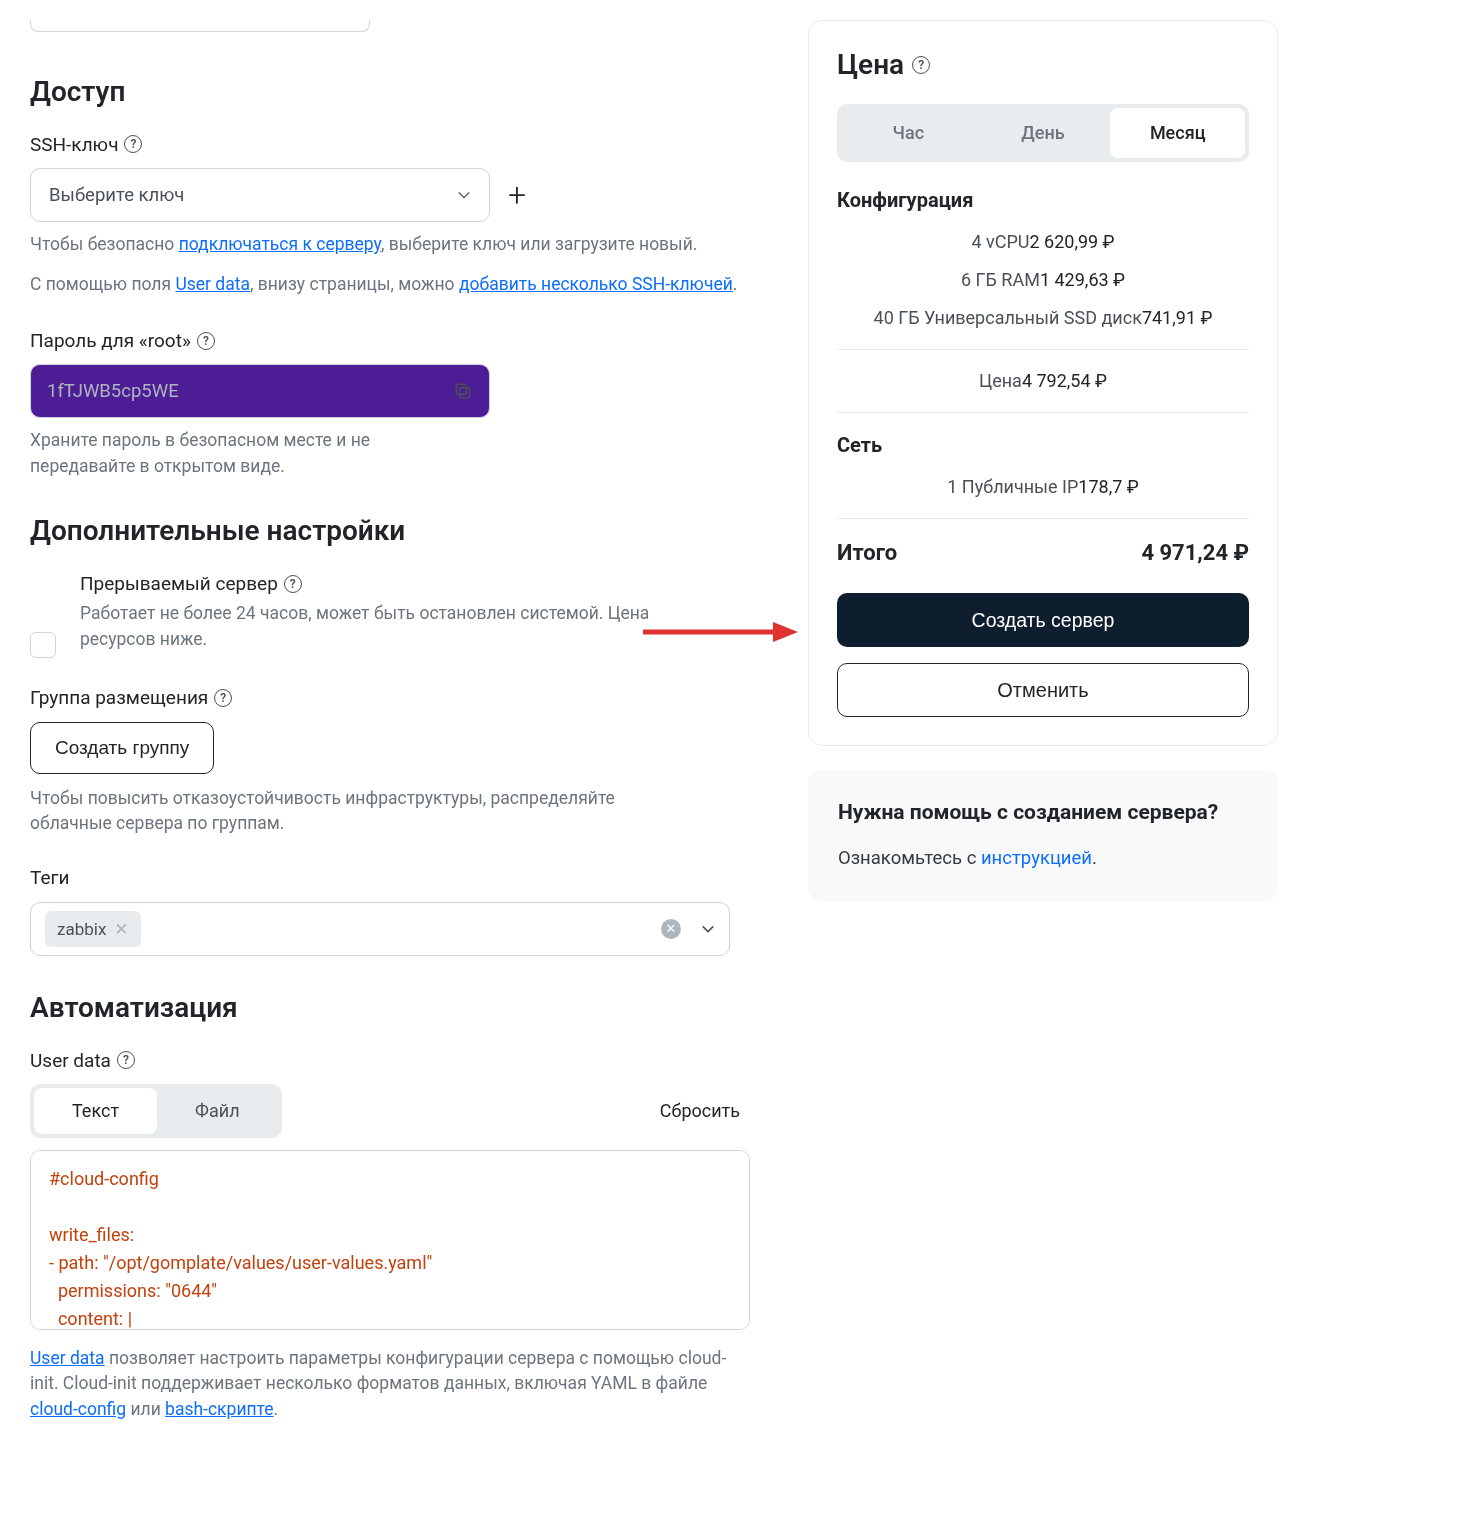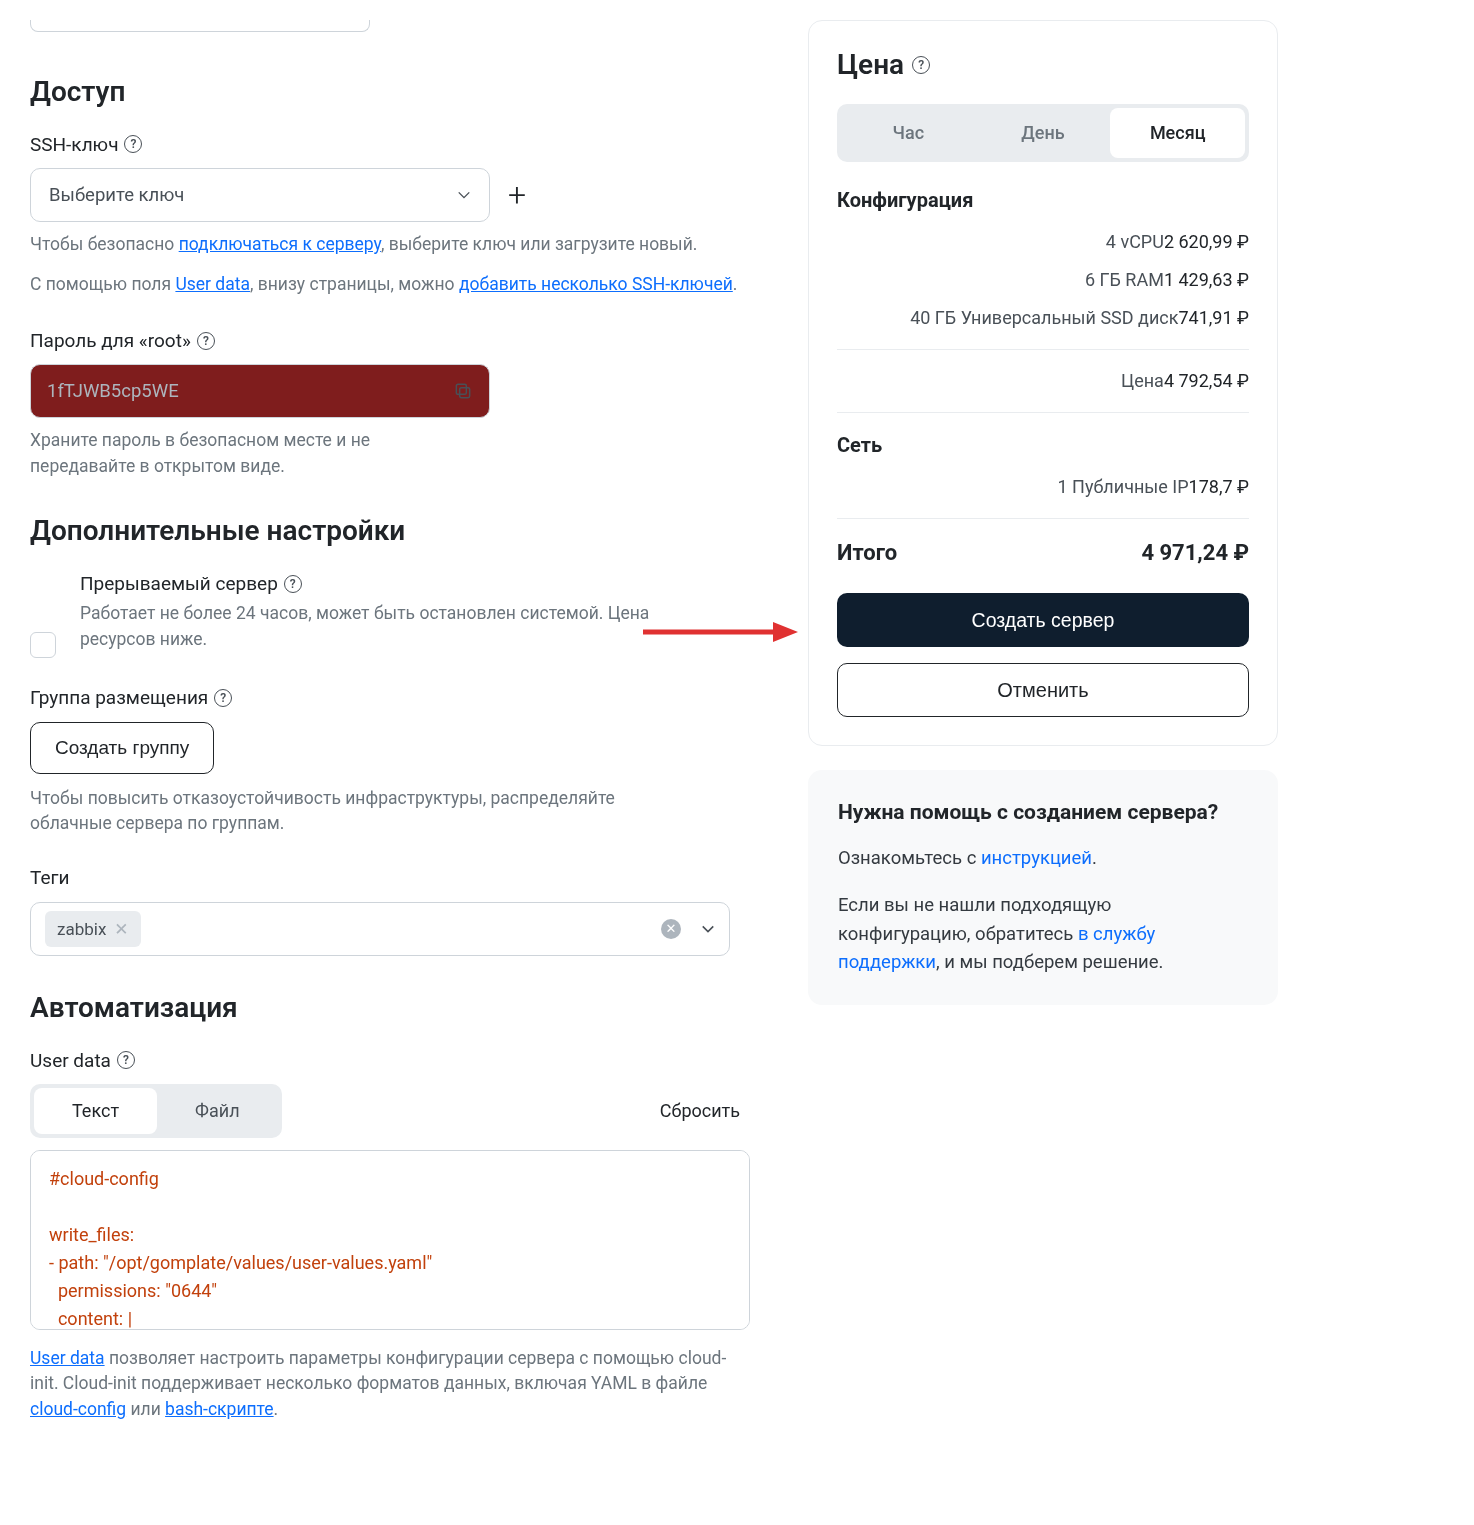--- a/index.html
+++ b/index.html
@@ -11,21 +11,21 @@
 h2.section { font-size: 28px; font-weight: 600; color: #212529; margin: 32px 0 18px 0; }
 .label-row { display: flex; align-items: center; gap: 6px; margin-bottom: 10px; font-size: 19px; color: #212529; }
 .help-icon { display:inline-flex; align-items:center; justify-content:center; width:18px; height:18px; border:1.5px solid #495057; border-radius:50%; font-size:12px; color:#495057; font-weight:600; line-height:1; }
 .select-row { display:flex; align-items:center; gap:18px; margin-bottom:10px; }
 .dropdown { display:flex; align-items:center; justify-content:space-between; width:460px; height:54px; padding:16px 18px; border:1px solid #ced4da; border-radius:10px; color:#495057; background:#fff; cursor:pointer; }
 .chevron { width:14px; height:14px; }
 .plus-btn { font-size:32px; color:#212529; font-weight:300; cursor:pointer; }
 .hint { font-size:17.5px; color:#6c757d; line-height:1.45; margin-bottom:6px; }
 .link { color:#0d6efd; text-decoration:underline; cursor:pointer; }
 .root-pw-row { margin-top:30px; }
-.pw-box { display:flex; align-items:center; justify-content:space-between; width:460px; height:54px; padding:0 16px; border:1px solid #ced4da; border-radius:10px; background:#7f1d1d; color:#adb5bd; margin-bottom:10px; }
+.pw-box { display:flex; align-items:center; justify-content:space-between; width:460px; height:54px; padding:0 16px; border:1px solid #ced4da; border-radius:10px; background:#4c1d95; color:#adb5bd; margin-bottom:10px; }
 .copy-icon { width:20px; height:20px; color:#495057; cursor:pointer; }
 .checkbox-row { display:flex; align-items:flex-end; gap:24px; margin-bottom:6px; }
 .checkbox { width:26px; height:26px; border:1.5px solid #ced4da; border-radius:6px; flex-shrink:0; cursor:pointer; margin-top:2px; }
 .chk-content { flex:1; }
 .chk-label { display:flex; align-items:center; gap:6px; font-size:19px; color:#212529; margin-bottom:4px; }
 .btn-outline { display:inline-flex; align-items:center; height:52px; padding:0 24px; border:1.5px solid #212529; border-radius:10px; background:#fff; font-size:19px; color:#212529; cursor:pointer; font-weight:500; margin-bottom:12px; }
 .tag-input { display:flex; align-items:center; width:700px; height:54px; border:1px solid #ced4da; border-radius:10px; padding:0 14px; gap:10px; }
 .tag-chip { display:inline-flex; align-items:center; gap:8px; background:#e9ecef; color:#495057; padding:6px 12px; border-radius:6px; font-size:17px; }
 .tag-x { color:#adb5bd; cursor:pointer; font-weight:300; }
 .tag-spacer { flex:1; }
@@ -44,21 +44,21 @@
 .ud-hint { margin-top:8px; max-width:720px; }
 
 
 .price-card { border:1px solid #e9ecef; border-radius:14px; padding:24px 28px 28px 28px; margin-bottom:24px; }
 .price-title-row { display:flex; align-items:center; gap:8px; margin-bottom:18px; }
 .price-title { font-size:28px; font-weight:600; }
 .price-tabs { display:flex; background:#e9ecef; border-radius:10px; padding:4px; margin-bottom:24px; }
 .price-tab { flex:1; text-align:center; padding:12px 0; border-radius:8px; font-size:18px; color:#6c757d; cursor:pointer; font-weight:500; }
 .price-tab.active { background:#fff; color:#212529; }
 .subhead { font-size:20px; font-weight:700; margin-bottom:14px; }
-.line { display:flex; justify-content:flex-end; font-size:18px; color:#495057; margin-bottom:12px; }
+.line { display:flex; justify-content:center; font-size:18px; color:#495057; margin-bottom:12px; }
 .line .val { color:#212529; }
 .divider { border:none; border-top:1px solid #e9ecef; margin:18px 0; }
 .total-row { display:flex; justify-content:space-between; align-items:center; font-size:22px; font-weight:700; margin:6px 0 24px 0; }
 .btn-primary { width:100%; height:54px; background:#0f1e2e; color:#fff; border:none; border-radius:10px; font-size:19.5px; font-weight:500; cursor:pointer; margin-bottom:16px; }
 .btn-secondary-outline { width:100%; height:54px; background:#fff; color:#212529; border:1.5px solid #212529; border-radius:10px; font-size:20px; font-weight:500; cursor:pointer; }
 .help-card { background:#f8f9fa; border-radius:14px; padding:28px 30px; }
 .help-card h3 { font-size:21px; font-weight:700; margin-bottom:18px; line-height:1.35; }
 .help-card p { font-size:18.5px; color:#343a40; line-height:1.55; margin-bottom:18px; }
 .help-card p:last-child { margin-bottom:0; }
 
@@ -234,19 +234,16 @@
 
       <button class="btn-primary">Создать сервер</button>
       <button class="btn-secondary-outline">Отменить</button>
     </div>
 
     <div class="help-card">
       <h3>Нужна помощь с созданием сервера?</h3>
       <p>
         <span>Ознакомьтесь с </span><a class="link" style="text-decoration:none;">инструкцией</a><span>.</span>
       </p>
-      <p>
-        <span>Если вы не нашли подходящую конфигурацию, обратитесь </span><a class="link" style="text-decoration:none;">в службу поддержки</a><span>, и мы подберем решение.</span>
-      </p>
     </div>
   </div>
 
 </div>
 
 </body></html>

